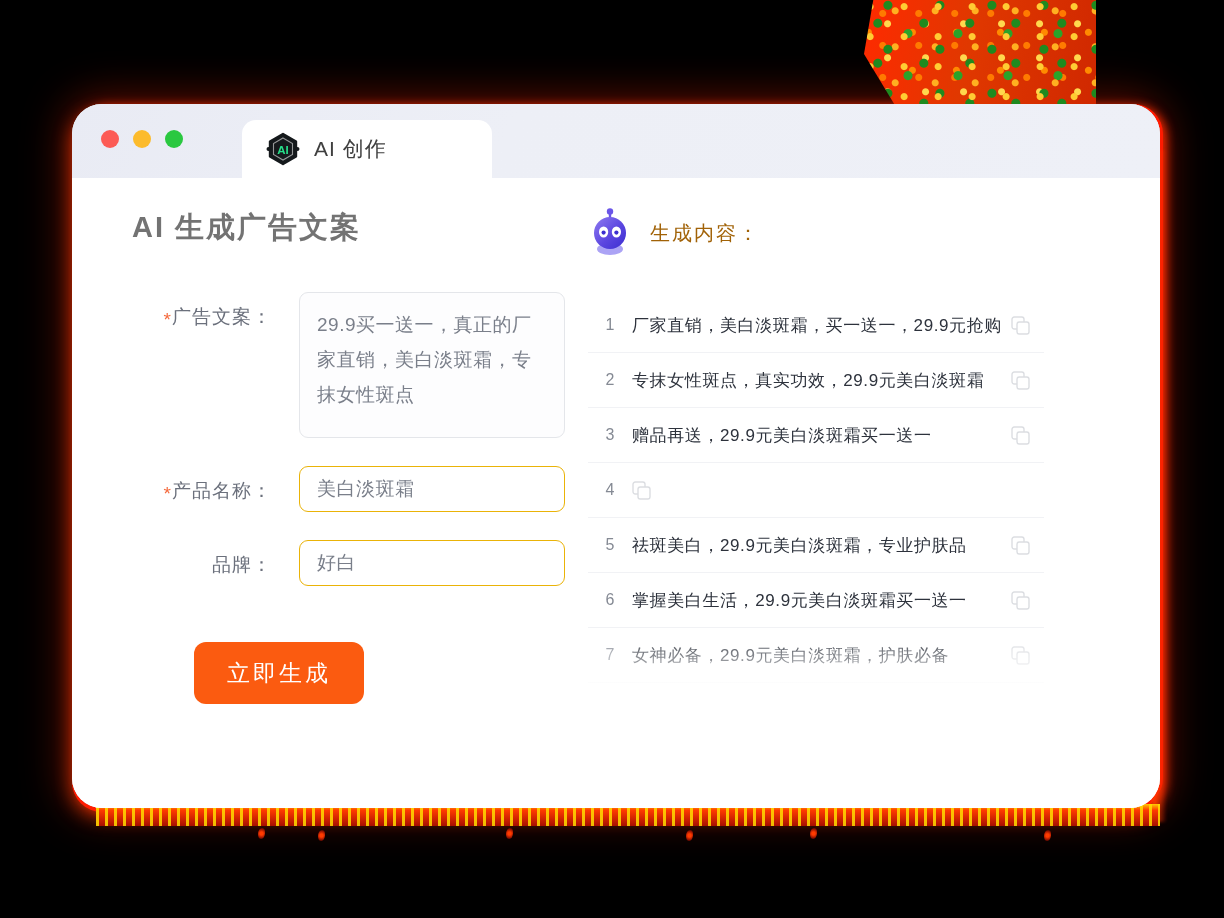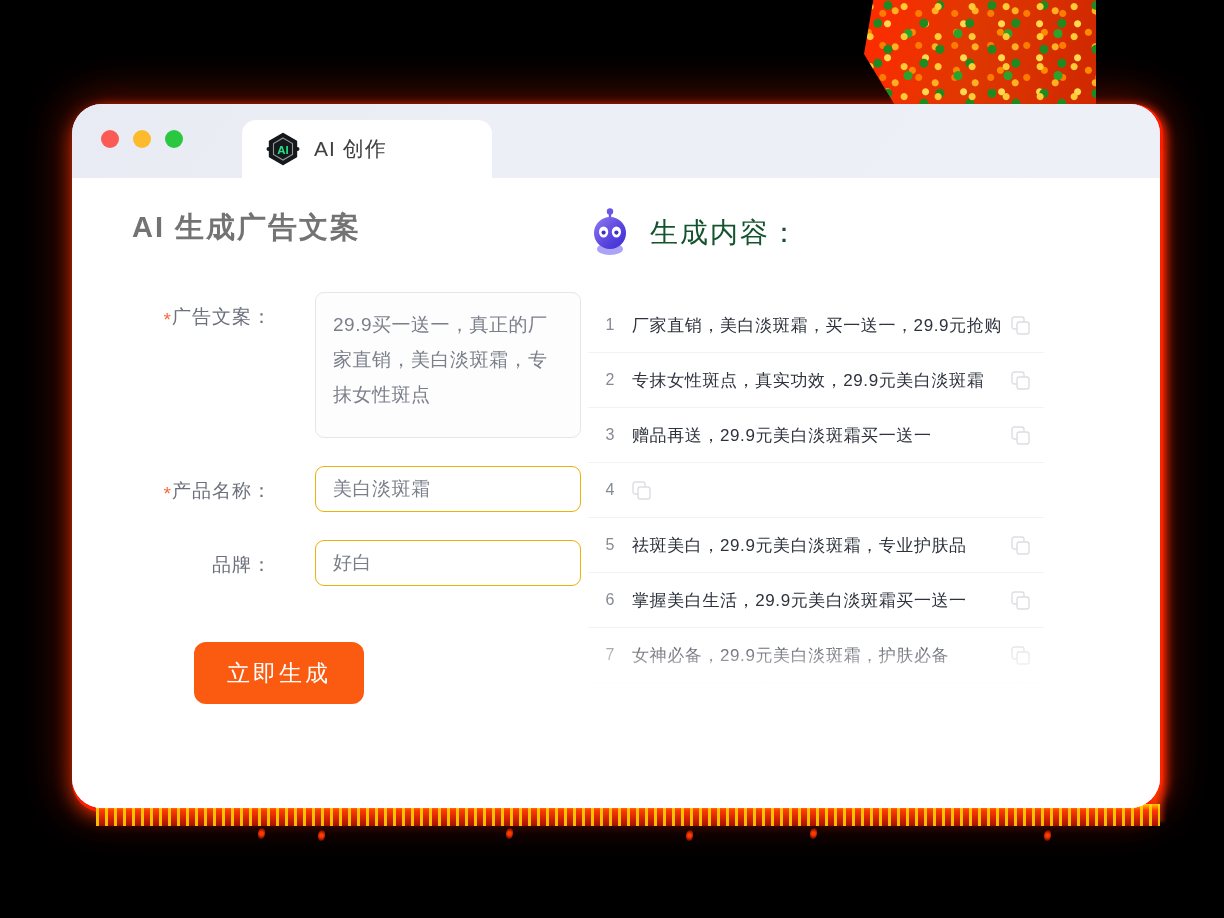--- a/index.html
+++ b/index.html
@@ -170,21 +170,21 @@
     line-height: 1;
     position: relative;
     top: 3px;
   }
   .field-label {
     font-size: 19px;
     color: #6b707c;
     letter-spacing: 1px;
     white-space: nowrap;
   }
-  .field-control { margin-left: 32px; padding-left: 11px; }
+  .field-control { margin-left: 16px; padding-left: 11px; }
 
   .ta-box {
     width: 266px;
     height: 146px;
     border: 1px solid #e4e6ea;
     border-radius: 9px;
     background: #fdfdfe;
     padding: 14px 17px;
     font-size: 19px;
     line-height: 35px;
@@ -231,22 +231,22 @@
   }
   .result-head {
     display: flex;
     align-items: center;
     gap: 18px;
     margin-bottom: 40px;
     padding-left: 6px;
   }
   .robot-icon { width: 44px; height: 50px; flex: none; }
   .result-title {
-    font-size: 28px;
-    color: #14532d;
+    font-size: 20px;
+    color: #a16207;
     letter-spacing: 2px;
   }
 
   .result-table {
     width: 456px;
     margin-left: 6px;
     position: relative;
     overflow: hidden;
     height: 420px;
   }

